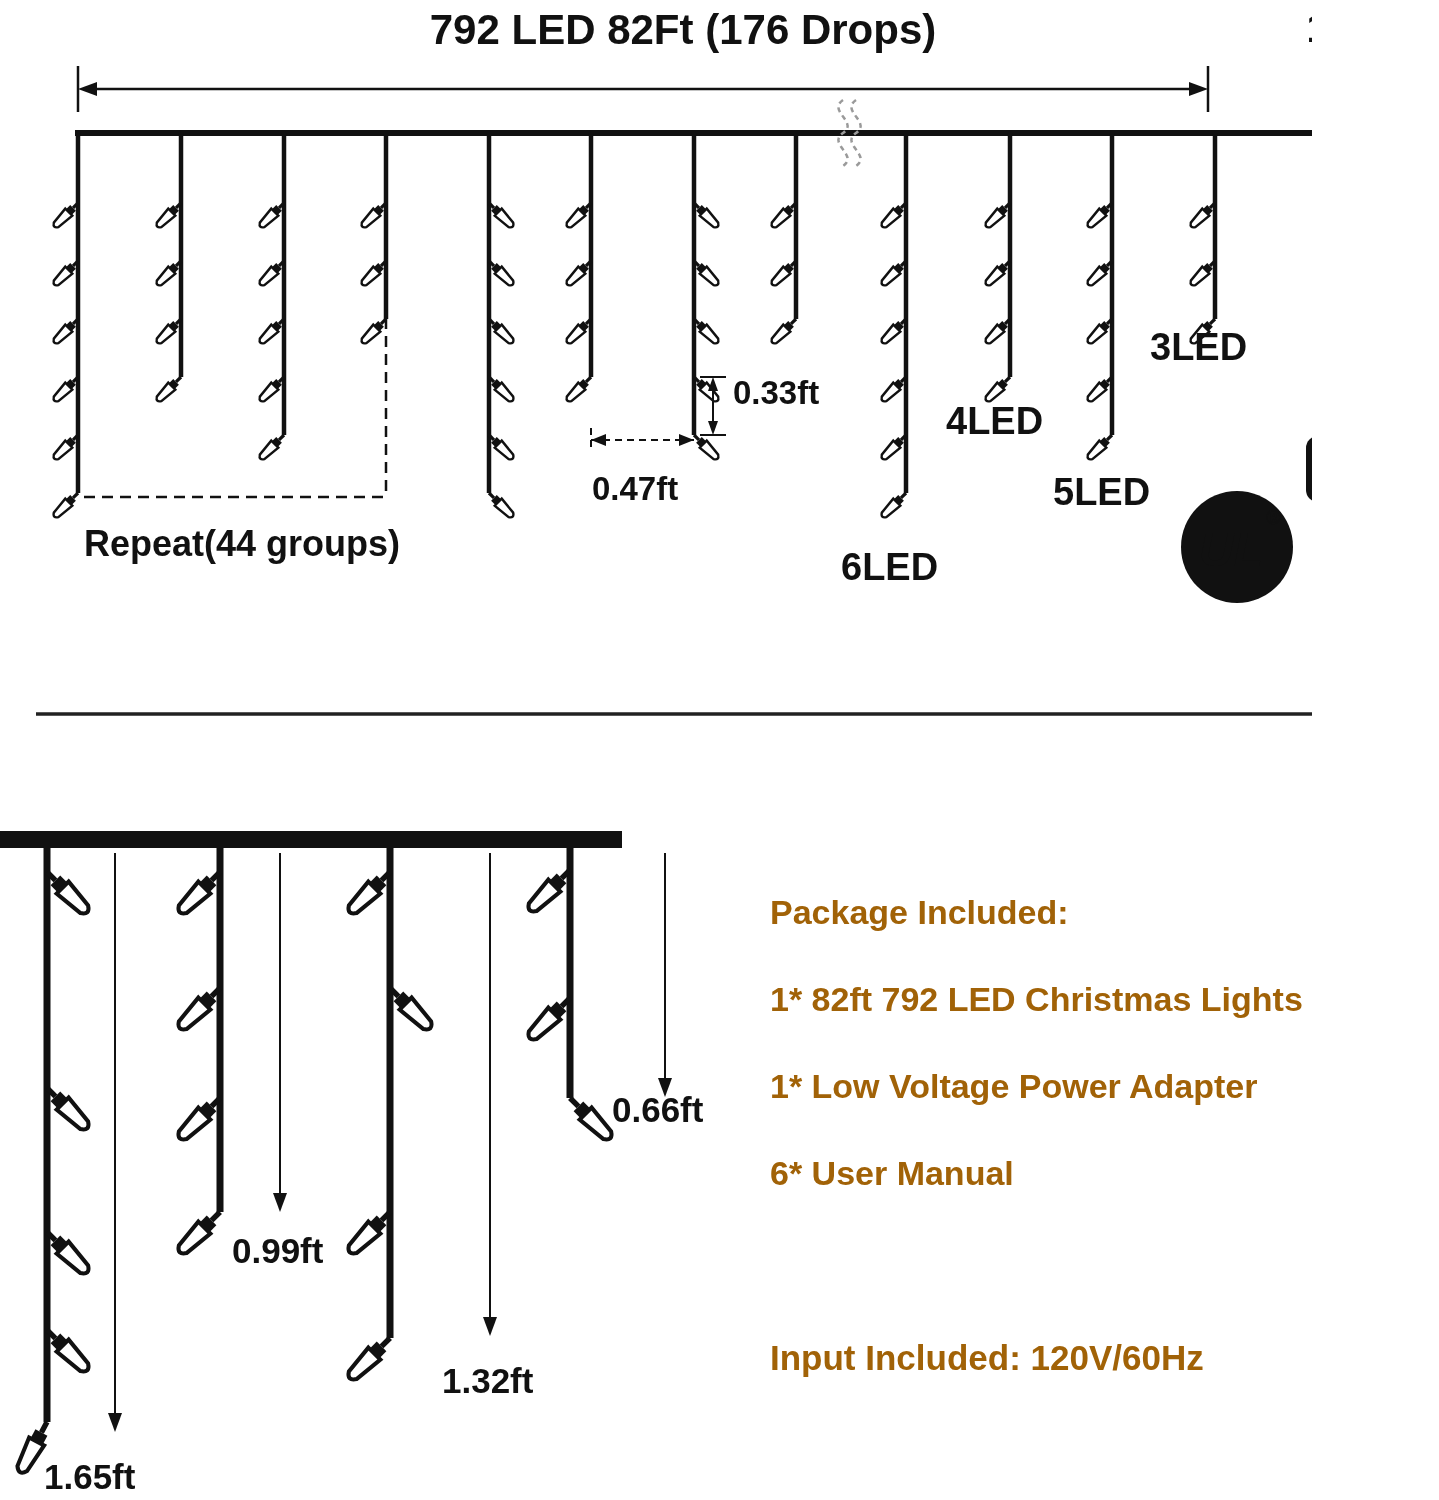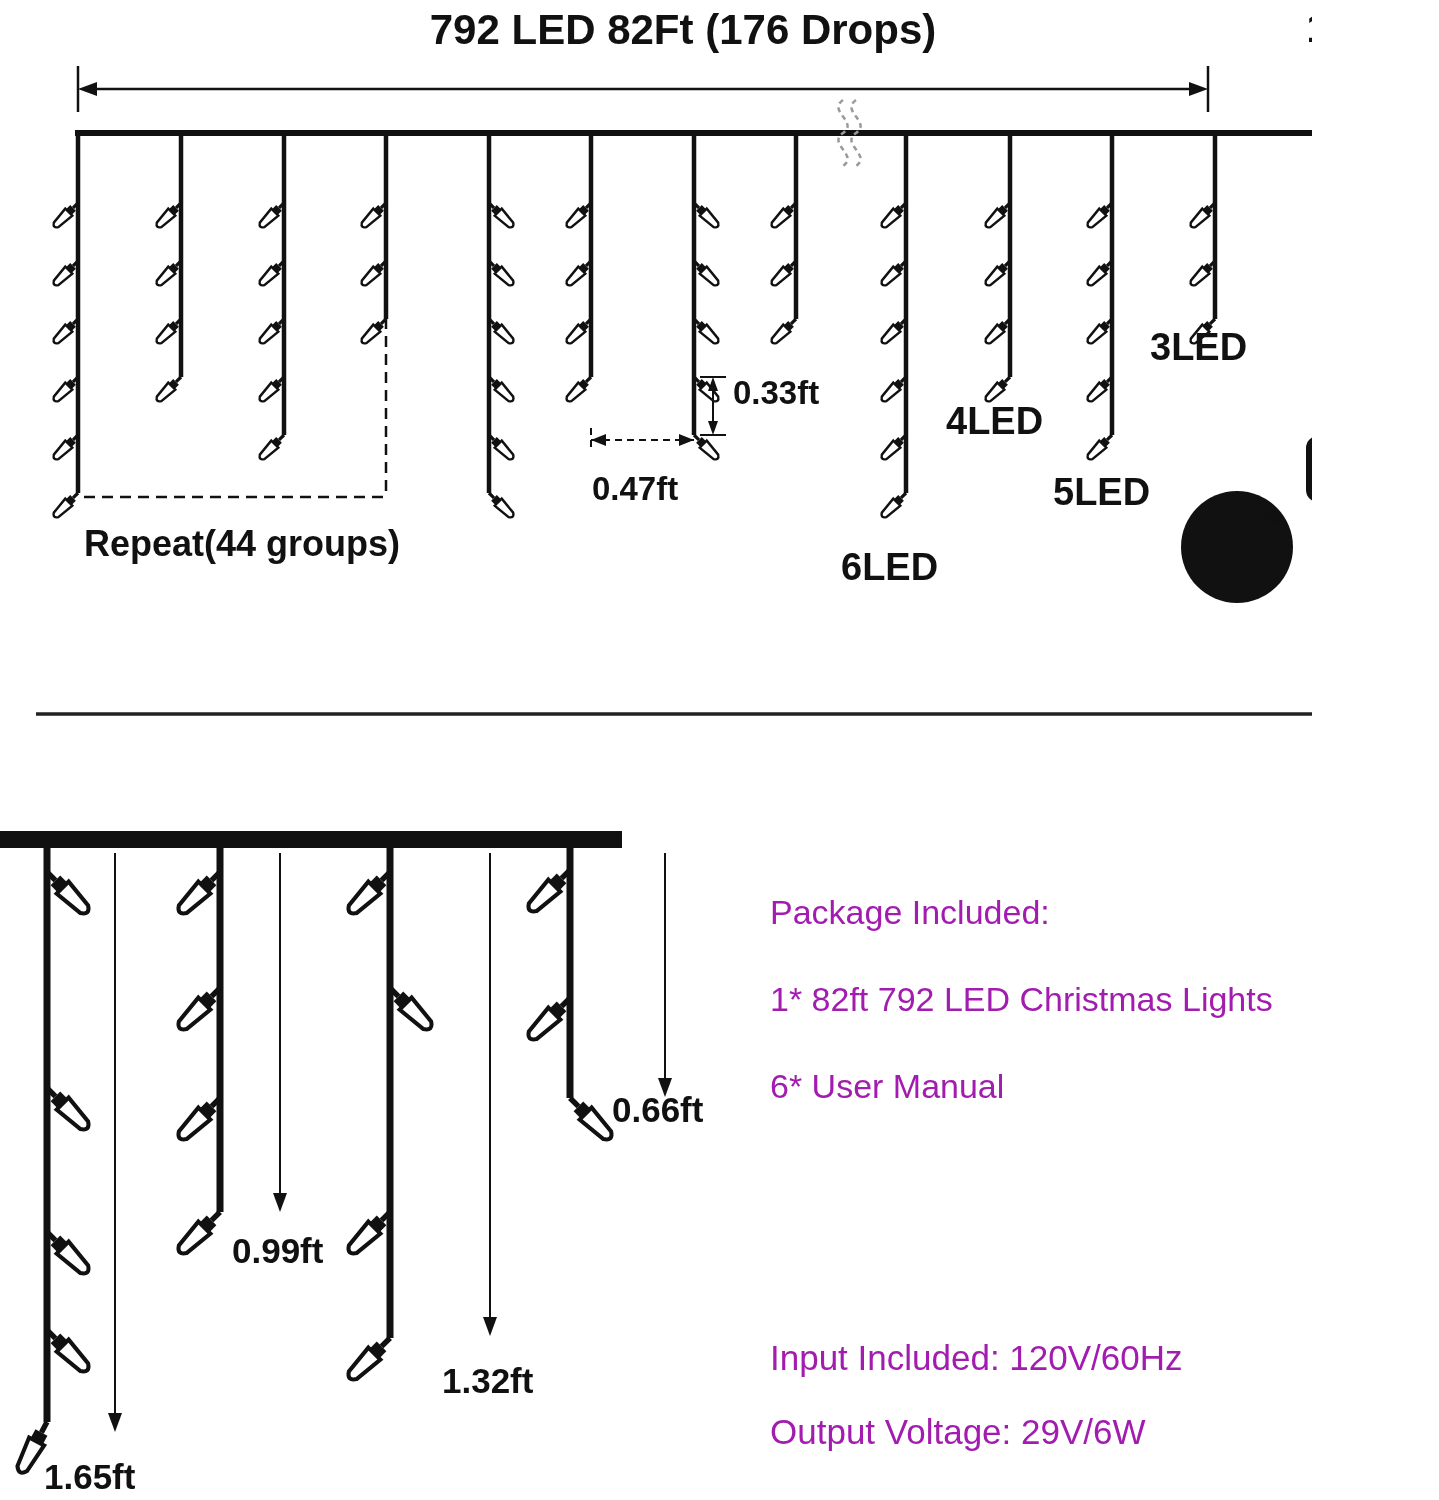--- a/index.html
+++ b/index.html
@@ -17,22 +17,22 @@
     left: 0; top: 0;
     width: 1439px; height: 1500px;
   }
   svg text {
     font-family: "Liberation Sans", "DejaVu Sans", sans-serif;
     font-weight: bold;
     fill: #111;
   }
   .txt-block {
     position: absolute;
-    color: #a21caf;
-    font-weight: normal;
+    color: #a16207;
+    font-weight: bold;
   }
   .package-block { left: 770px; top: 893px; font-size: 34px; }
   .package-block .heading { margin-bottom: 40px; }
   .package-block .item { margin-top: 48px; white-space: nowrap; }
   .specs-block { left: 770px; top: 1338px; font-size: 35px; }
   .specs-block .line + .line { margin-top: 34px; }
 </style>
 </head>
 <body>
 
@@ -541,21 +541,21 @@
 
     <text x="44" y="1489" font-size="35">1.65ft</text>
     <text x="232" y="1263" font-size="35">0.99ft</text>
     <text x="442" y="1393" font-size="35">1.32ft</text>
     <text x="612" y="1122" font-size="35">0.66ft</text>
   </svg>
 
   <div class="txt-block package-block">
     <div class="heading">Package Included:</div>
     <div class="item">1* 82ft 792 LED Christmas Lights</div>
+    <div class="item">1* Low Voltage Power Adapter</div>
     <div class="item">6* User Manual</div>
   </div>
 
   <div class="txt-block specs-block">
     <div class="line">Input Included: 120V/60Hz</div>
-    <div class="line">Output Voltage: 29V/6W</div>
   </div>
 
 </div>
 
 </body></html>

